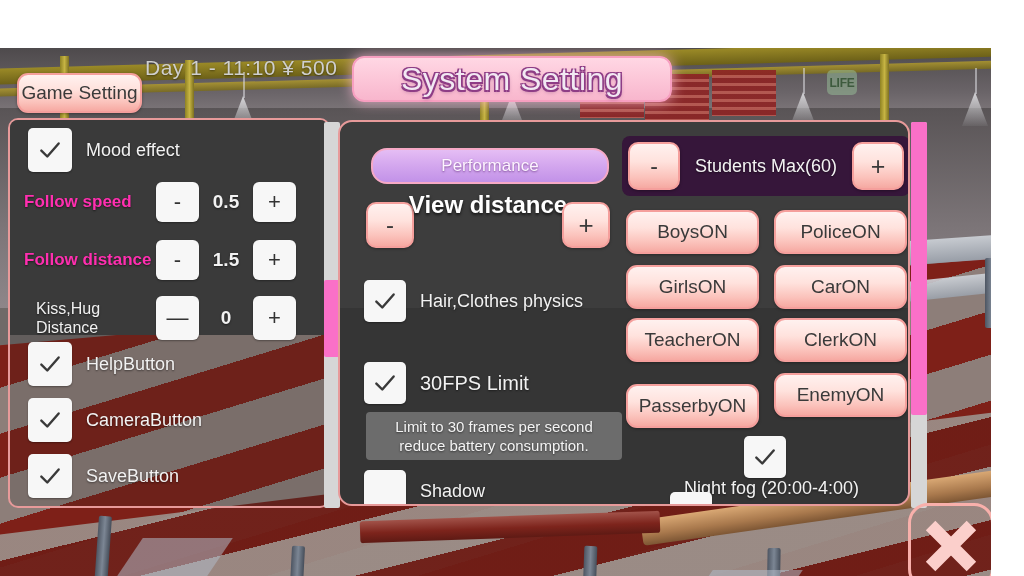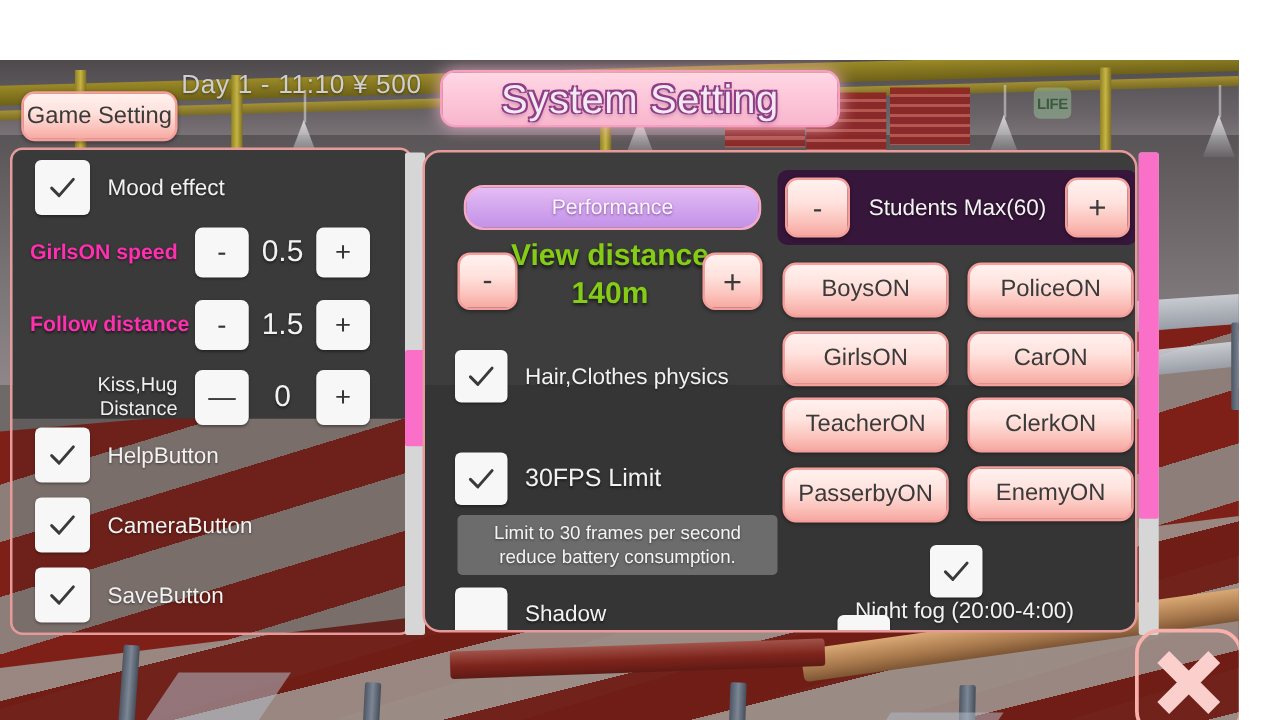--- a/index.html
+++ b/index.html
@@ -235,23 +235,23 @@
     background: #f7f7f7;
     border-radius: 6px;
     box-shadow: 0 1px 2px rgba(0,0,0,.35);
     display: flex; align-items: center; justify-content: center;
     font-size: 22px; color: #333;
     cursor: pointer;
     flex: none;
     line-height: 1;
   }
   .sval {
-    font-size: 24px; color: #f2f2f2;
+    font-size: 19px; color: #f2f2f2;
     text-shadow: 0 1px 2px rgba(0,0,0,.5);
-    width: 54px; text-align: center;
+    width: 54px; text-align: center; font-weight: bold;
   }
 
   
   .scrollbar {
     position: absolute;
     width: 16px;
     background: #d6d6d6;
     border-radius: 2px;
   }
   .scroll-thumb {
@@ -288,21 +288,21 @@
     font-size: 17px; color: #fdf4ff;
     text-shadow: 0 1px 2px rgba(90,40,110,.7);
     cursor: pointer;
   }
 
   #viewdist-minus { position: absolute; left: 26px; top: 80px; width: 48px; height: 46px; border-radius: 10px; font-size: 24px; }
   #viewdist-plus  { position: absolute; left: 222px; top: 80px; width: 48px; height: 46px; border-radius: 10px; font-size: 26px; }
   #viewdist-text {
     position: absolute; left: 58px; top: 68px; width: 180px;
     text-align: center;
-    font-size: 24px; font-weight: bold; color: #84cc16;
+    font-size: 24px; font-weight: bold; color: #ffffff;
     text-shadow: 0 2px 3px rgba(0,0,0,.65);
     line-height: 30px;
   }
 
   #tooltip-fps {
     position: absolute; left: 26px; top: 290px;
     width: 256px; height: 48px;
     background: rgba(130,130,130,.72);
     border-radius: 4px;
     display: flex; flex-direction: column;
@@ -432,35 +432,35 @@
       <div class="row" style="left:18px; top:8px;">
         <div class="chk">
           <svg viewBox="0 0 24 24">
             <path d="M4 12.5 L9.5 18 L20 6" fill="none" stroke="#3a3a3a" stroke-width="2.2" stroke-linecap="round" stroke-linejoin="round"></path>
           </svg>
         </div>
         <span class="chk-label">Mood effect</span>
       </div>
 
       <div class="row" style="left:14px; top:62px;">
-        <span class="step-label" style="width:118px;">GirlsON speed</span>
+        <span class="step-label" style="width:118px;">Follow speed</span>
         <div class="sbtn" style="margin-left:14px;">-</div>
         <span class="sval">0.5</span>
         <div class="sbtn">+</div>
       </div>
 
       <div class="row" style="left:14px; top:120px;">
         <span class="step-label" style="width:118px;">Follow distance</span>
         <div class="sbtn" style="margin-left:14px;">-</div>
         <span class="sval">1.5</span>
         <div class="sbtn">+</div>
       </div>
 
       <div class="row" style="left:14px; top:176px;">
-        <span class="step-label-plain" style="width:118px; padding-left:12px;text-align:right;">
+        <span class="step-label-plain" style="width:118px; padding-left:12px;">
           <span>Kiss,Hug</span><br>
           <span>Distance</span>
         </span>
         <div class="sbtn" style="margin-left:14px; height:44px;">—</div>
         <span class="sval">0</span>
         <div class="sbtn" style="height:44px;">+</div>
       </div>
 
       <div class="row" style="left:18px; top:222px;">
         <div class="chk">
@@ -501,21 +501,20 @@
 
     <div id="main-panel-inner">
 
       <div id="perf-tab">
         <span>Performance</span>
       </div>
 
       <div id="viewdist-minus" class="pinkbtn">-</div>
       <div id="viewdist-text">
         <div>View distance</div>
-        <div>140m</div>
       </div>
       <div id="viewdist-plus" class="pinkbtn">+</div>
 
       <div class="row" style="left:24px; top:158px;">
         <div class="chk chk-sm">
           <svg viewBox="0 0 24 24">
             <path d="M4 12.5 L9.5 18 L20 6" fill="none" stroke="#3a3a3a" stroke-width="2.2" stroke-linecap="round" stroke-linejoin="round"></path>
           </svg>
         </div>
         <span class="chk-label">Hair,Clothes physics</span>
@@ -545,21 +544,21 @@
         <span id="students-label">Students Max(60)</span>
         <div id="students-plus" class="pinkbtn">+</div>
       </div>
 
       <div class="togbtn pinkbtn" style="left:286px; top:88px;">BoysON</div>
       <div class="togbtn pinkbtn" style="left:286px; top:143px;">GirlsON</div>
       <div class="togbtn pinkbtn" style="left:434px; top:88px;">PoliceON</div>
       <div class="togbtn pinkbtn" style="left:434px; top:143px;">CarON</div>
       <div class="togbtn pinkbtn" style="left:286px; top:196px;">TeacherON</div>
       <div class="togbtn pinkbtn" style="left:434px; top:196px;">ClerkON</div>
-      <div class="togbtn pinkbtn" style="left:286px; top:252px;">PasserbyON</div>
+      <div class="togbtn pinkbtn" style="left:286px; top:262px;">PasserbyON</div>
       <div class="togbtn pinkbtn" style="left:434px; top:251px;">EnemyON</div>
 
       <div class="rchk-row" style="left:330px; top:314px;flex-direction:column;">
         <div class="chk chk-sm">
           <svg viewBox="0 0 24 24">
             <path d="M4 12.5 L9.5 18 L20 6" fill="none" stroke="#3a3a3a" stroke-width="2.2" stroke-linecap="round" stroke-linejoin="round"></path>
           </svg>
         </div>
         <span class="chk-label">Night fog (20:00-4:00)</span>
       </div>

